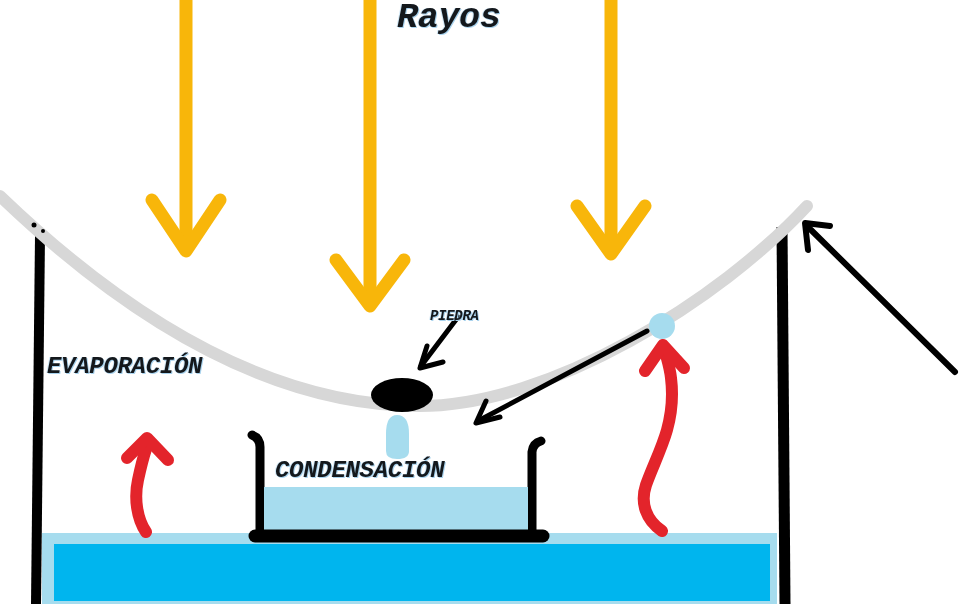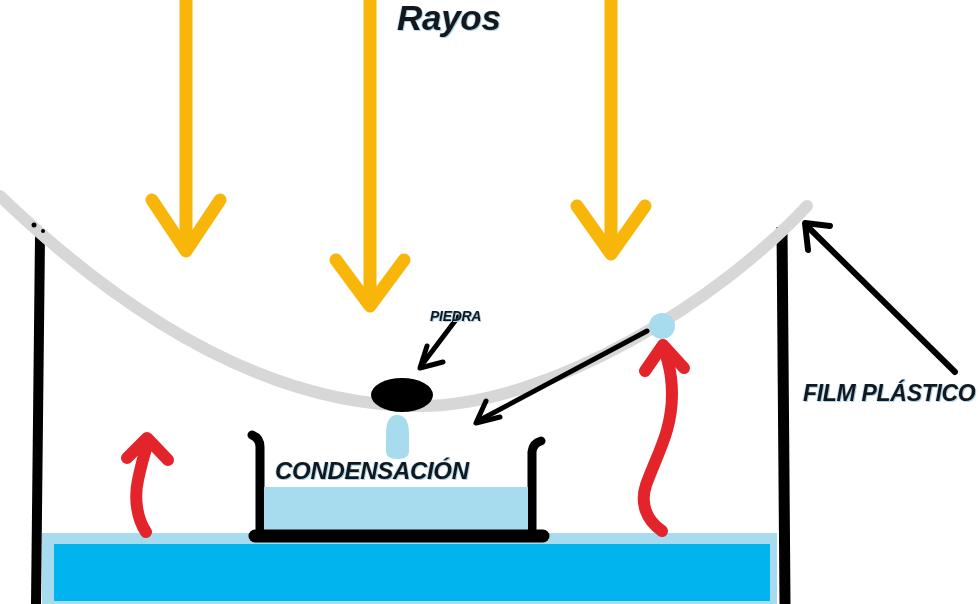--- a/index.html
+++ b/index.html
@@ -1,21 +1,21 @@
 <!DOCTYPE html>
 <html style="--bg: #ffffff; --ink: #000000; --label_ink: #14181c; --label_glow: #a9d3ee; --ray_yellow: #f8b60a; --arrow_red: #e3242b; --film_gray: #d7d7d7; --water_light: #a6dcee; --water_dark: #00b5ee;"><head>
 <meta charset="utf-8">
 <style>
   html,body{margin:0;padding:0;background:#fff;}
   .stage{
     position:relative;
     width:980px;height:604px;
     background:var(--bg,#ffffff);
     overflow:hidden;
-    font-family:Liberation Sans, sans-serif;
+    font-family:Liberation Mono, monospace;
   }
   .stage svg{position:absolute;left:0;top:0;}
   
   .film{stroke:var(--film_gray,#d7d7d7);stroke-width:12;fill:none;stroke-linecap:round;}
   .wall{stroke:var(--ink,#000);fill:none;stroke-linecap:butt;}
   .tray{stroke:var(--ink,#000);fill:none;stroke-linecap:round;}
   .ray{stroke:var(--ray_yellow,#f8b60a);stroke-width:13;fill:none;stroke-linecap:round;stroke-linejoin:round;}
   .redarrow{stroke:var(--arrow_red,#e3242b);stroke-width:12;fill:none;stroke-linecap:round;stroke-linejoin:round;}
   .pointer{stroke:var(--ink,#000);stroke-width:5;fill:none;stroke-linecap:round;stroke-linejoin:round;}
   .pointer-thick{stroke:var(--ink,#000);stroke-width:6;fill:none;stroke-linecap:round;stroke-linejoin:round;}
@@ -96,15 +96,15 @@
     <g>
       <line x1="955" y1="372" x2="806" y2="225" class="pointer-thick"></line>
       <polyline points="830,226 805,223 808,250" class="pointer-thick"></polyline>
     </g>
   </svg>
 
   <div class="label label-rays">
     <div>Rayos</div>
   </div>
   <div class="label label-piedra">PIEDRA</div>
+  <div class="label label-evaporacion">EVAPORACIÓN</div>
   <div class="label label-condensacion">CONDENSACIÓN</div>
-  <div class="label label-film">FILM PLÁSTICO</div>
 </div>
 
 </body></html>

